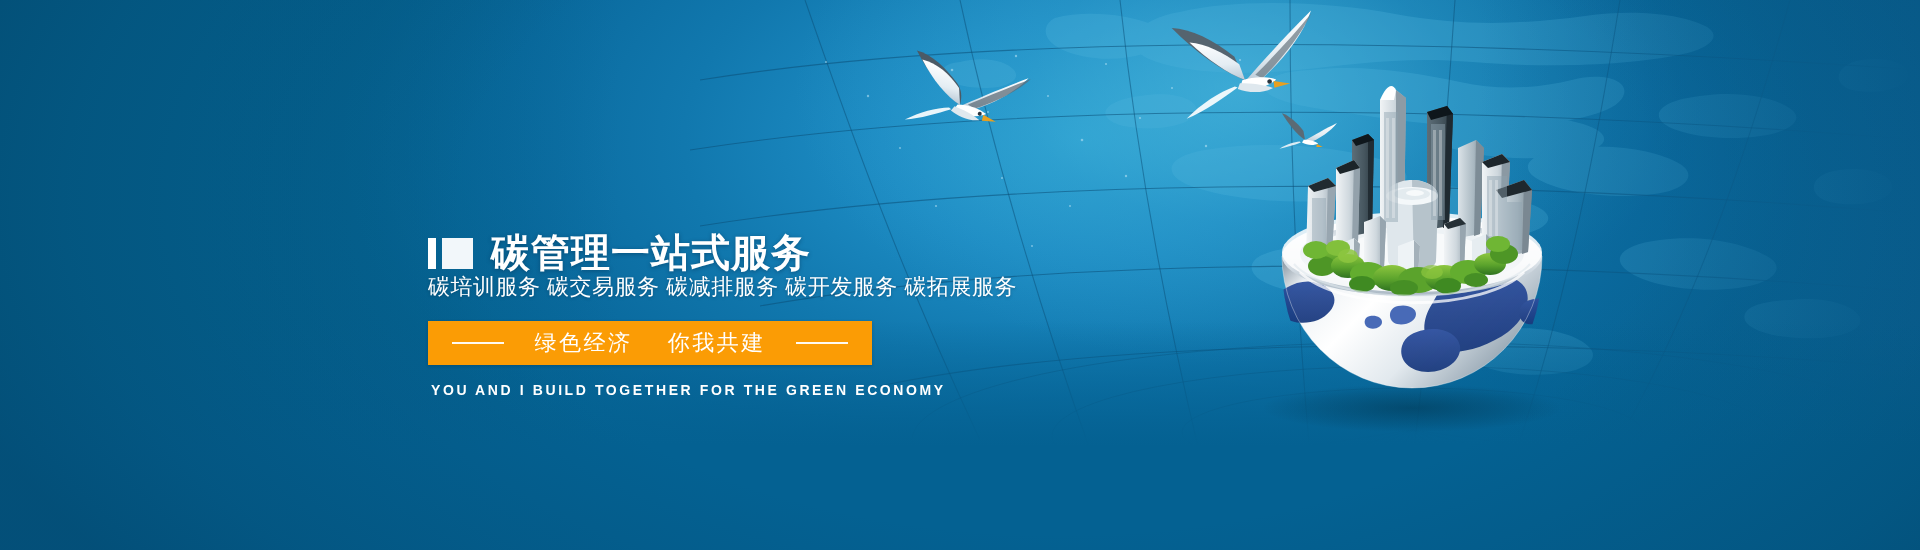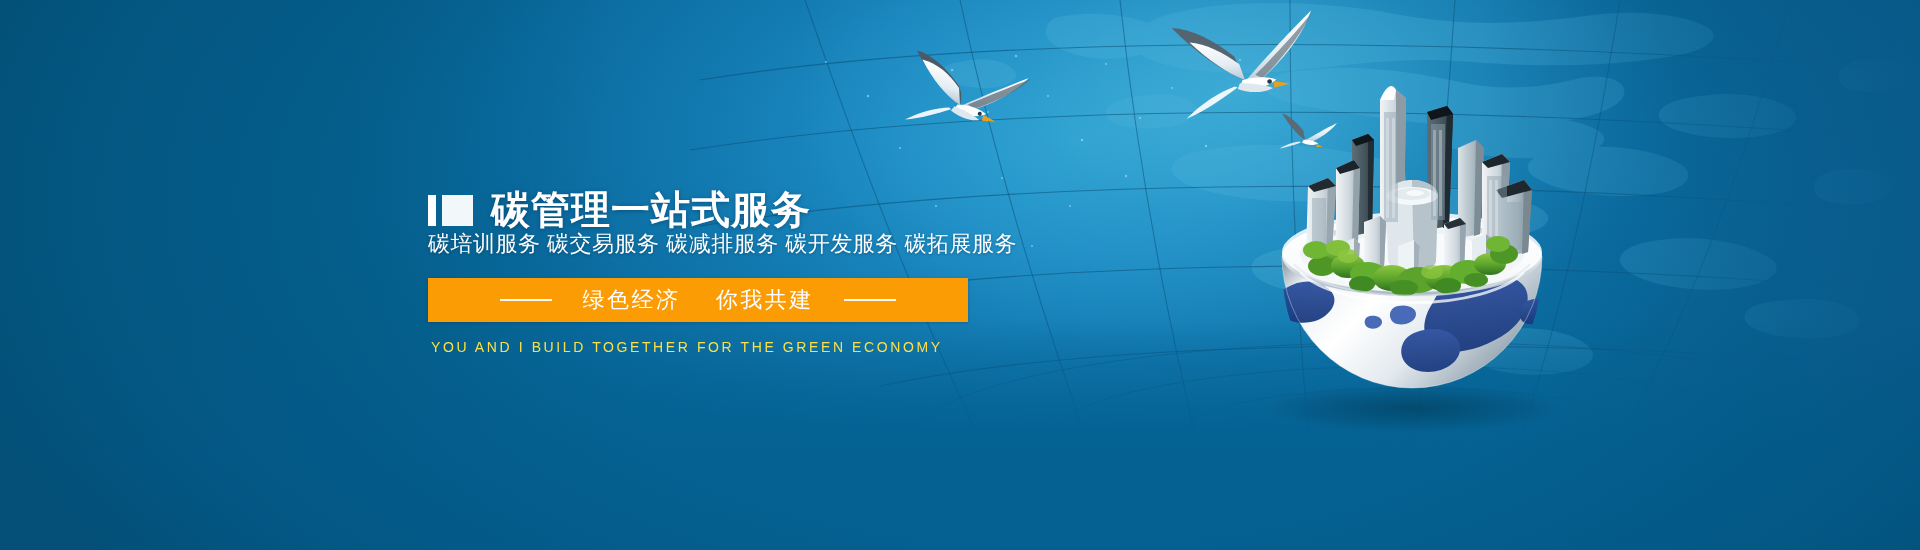--- a/index.html
+++ b/index.html
@@ -36,50 +36,50 @@
   }
   .bg-vig{
     position:absolute;inset:0;
     background:radial-gradient(ellipse 1150px 640px at 1060px 200px,
       rgba(0,0,0,0) 52%, rgba(2,62,95,.30) 86%, rgba(2,58,90,.45) 100%);
   }
   
   .layer{position:absolute;inset:0;}
   
   .text-block{position:absolute;left:428px;top:188px;}
-  .title-row{display:flex;align-items:center;height:44px;}
+  .title-row{display:flex;align-items:center;height:44px;margin-top:43px;}
   .mark{display:flex;align-items:center;gap:6px;margin-right:18px;}
   .mark-bar{width:8px;height:31px;background:#ffffff;}
   .mark-sq{width:31px;height:31px;background:#f2f7fa;}
   .title{
     font-size:39px;line-height:40px;font-weight:bold;color:#ffffff;
     letter-spacing:1px;white-space:nowrap;
     text-shadow:0 1px 4px rgba(0,40,70,.45);
   }
   .subtitle{
     margin-left:0;
     font-size:22px;line-height:24px;color:#ffffff;font-weight:normal;
     letter-spacing:.5px;white-space:nowrap;
     text-shadow:0 1px 3px rgba(0,40,70,.40);
   }
   .slogan-bar{
-    margin-top:22px;width:540px;height:44px;background:#fb9c05;
+    margin-top:22px;width:444px;height:44px;background:#fb9c05;
     display:flex;align-items:center;justify-content:center;gap:30px;
     box-shadow:0 1px 3px rgba(0,35,60,.25);
   }
   .dash{display:block;width:52px;height:2px;background:#ffffff;opacity:.95;}
   .slogan-text{
     font-size:22px;line-height:22px;color:#ffffff;letter-spacing:2.5px;
     white-space:nowrap;font-weight:normal;
   }
   .slogan-text .gap{display:inline-block;width:18px;}
   .eng{
     margin-top:17px;margin-left:3px;
-    font-size:14px;line-height:16px;color:#fde047;
-    letter-spacing:2.6px;white-space:nowrap;font-weight:normal;
+    font-size:14px;line-height:16px;color:#ffffff;
+    letter-spacing:2.6px;white-space:nowrap;font-weight:bold;
   }
 </style>
 </head>
 <body>
 
 <div id="banner">
 
   <div class="bg-base"></div>
   <div class="bg-glow"></div>
   <div class="bg-glow2"></div>

